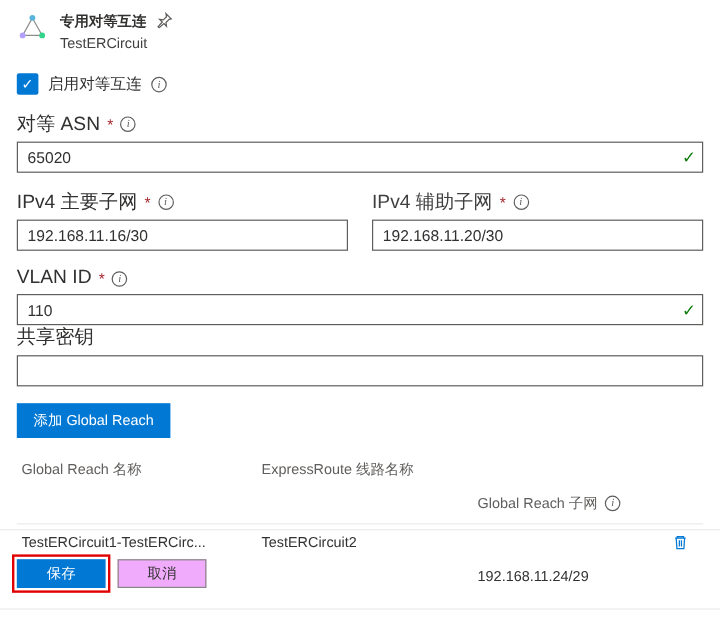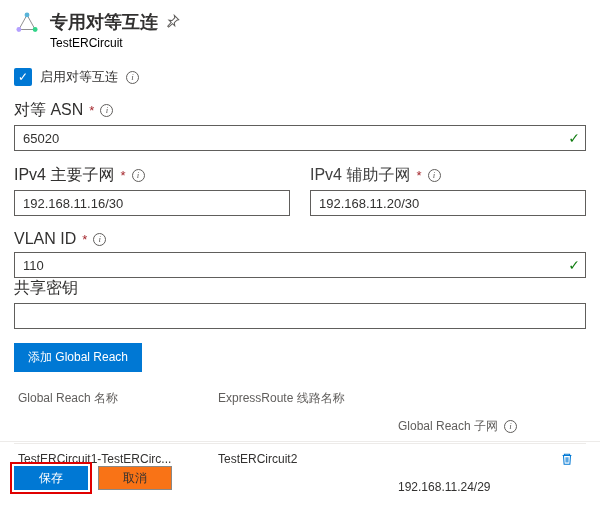--- a/index.html
+++ b/index.html
@@ -10,23 +10,23 @@
     background: #fff;
     width: 600px;
     height: 514px;
     overflow: hidden;
     position: relative;
   }
   .header { display: flex; align-items: flex-start; padding: 10px 14px 6px 14px; gap: 10px; }
   .header-icon svg { width: 26px; height: 26px; }
   .title-block { display: flex; flex-direction: column; }
   .title-row { display: flex; align-items: center; gap: 8px; }
-  .title { font-size: 18px; font-weight: 600; color: #323130; }
+  .title { font-size: 12px; font-weight: 600; color: #323130; }
   .pin { color: #605e5c; font-size: 14px; cursor: pointer; }
-  .subtitle { font-size: 12px; color: #000000; margin-top: 2px; }
+  .subtitle { font-size: 12px; color: #404040; margin-top: 2px; }
   .body { padding: 4px 14px 0 14px; }
   .chk-row { display: flex; align-items: center; gap: 8px; margin: 8px 0 14px 0; }
   .chk-box {
     width: 18px; height: 18px; border-radius: 2px;
     background: #0078d4; display: flex; align-items: center; justify-content: center;
     color: #fff; font-size: 12px;
   }
   .chk-label { font-size: 13px; color: #323130; }
   .info-icon {
     width: 13px; height: 13px; border-radius: 50%;
@@ -74,21 +74,21 @@
   }
   .footer-btn {
     min-width: 74px; height: 24px; font-size: 12px;
     cursor: pointer; display: flex; align-items: center; justify-content: center;
   }
   .save-btn {
     background: #0078d4; color: #fff; border: none;
     outline: 2px solid #e00000; outline-offset: 2px;
   }
   .cancel-btn {
-    background: #f97316; color: #323130; border: 1px solid #8a8886;
+    background: #f0abfc; color: #323130; border: 1px solid #8a8886;
   }
   .divider { height: 1px; background: #edebe9; margin: 12px -14px 0 -14px; }
 </style>
 </head>
 <body>
 
 <div class="header">
   <span class="header-icon">
     <svg viewBox="0 0 32 32">
         <g stroke="#8c8c8c" stroke-width="1.2" fill="none">

